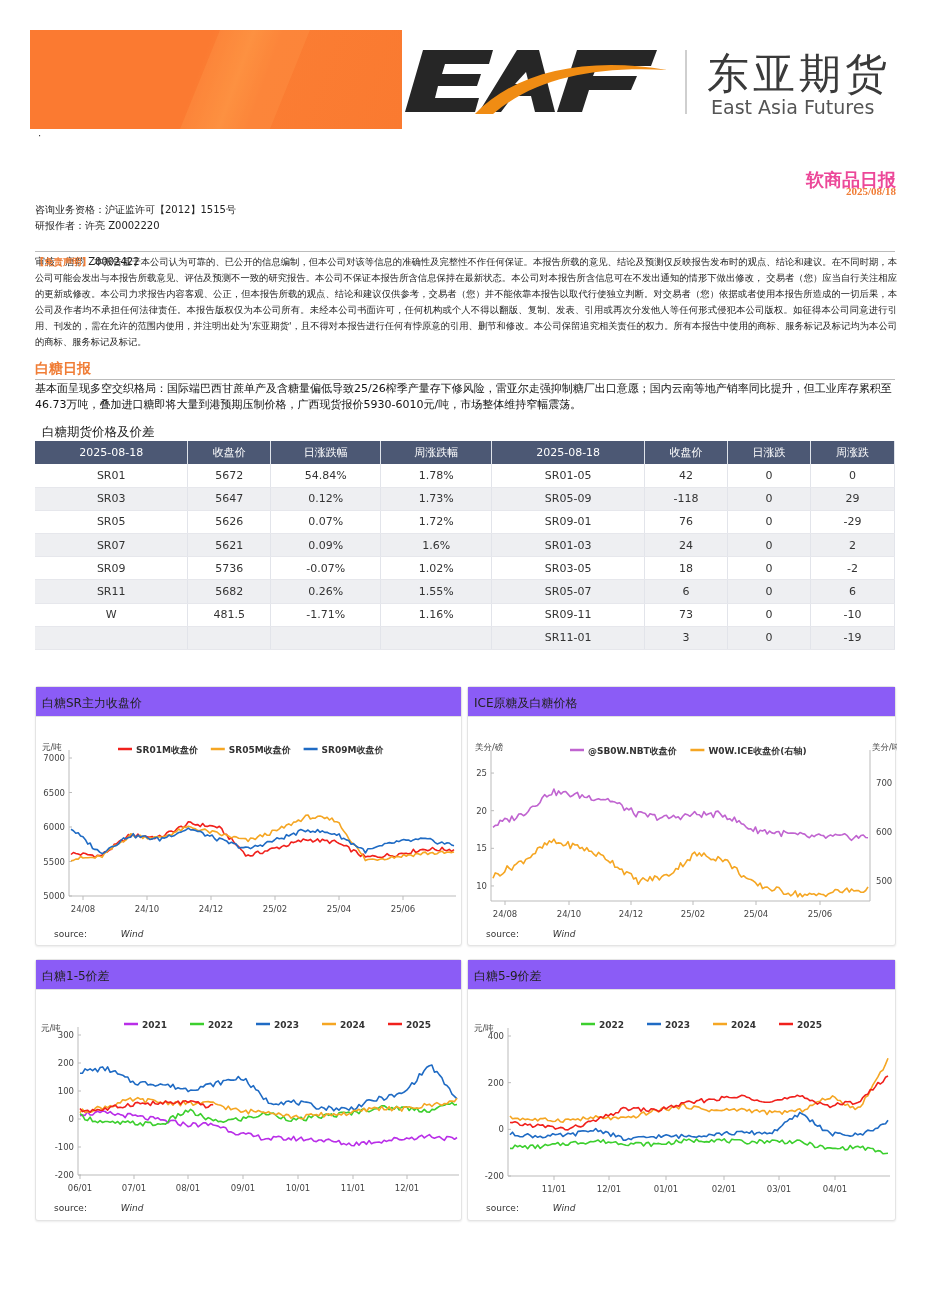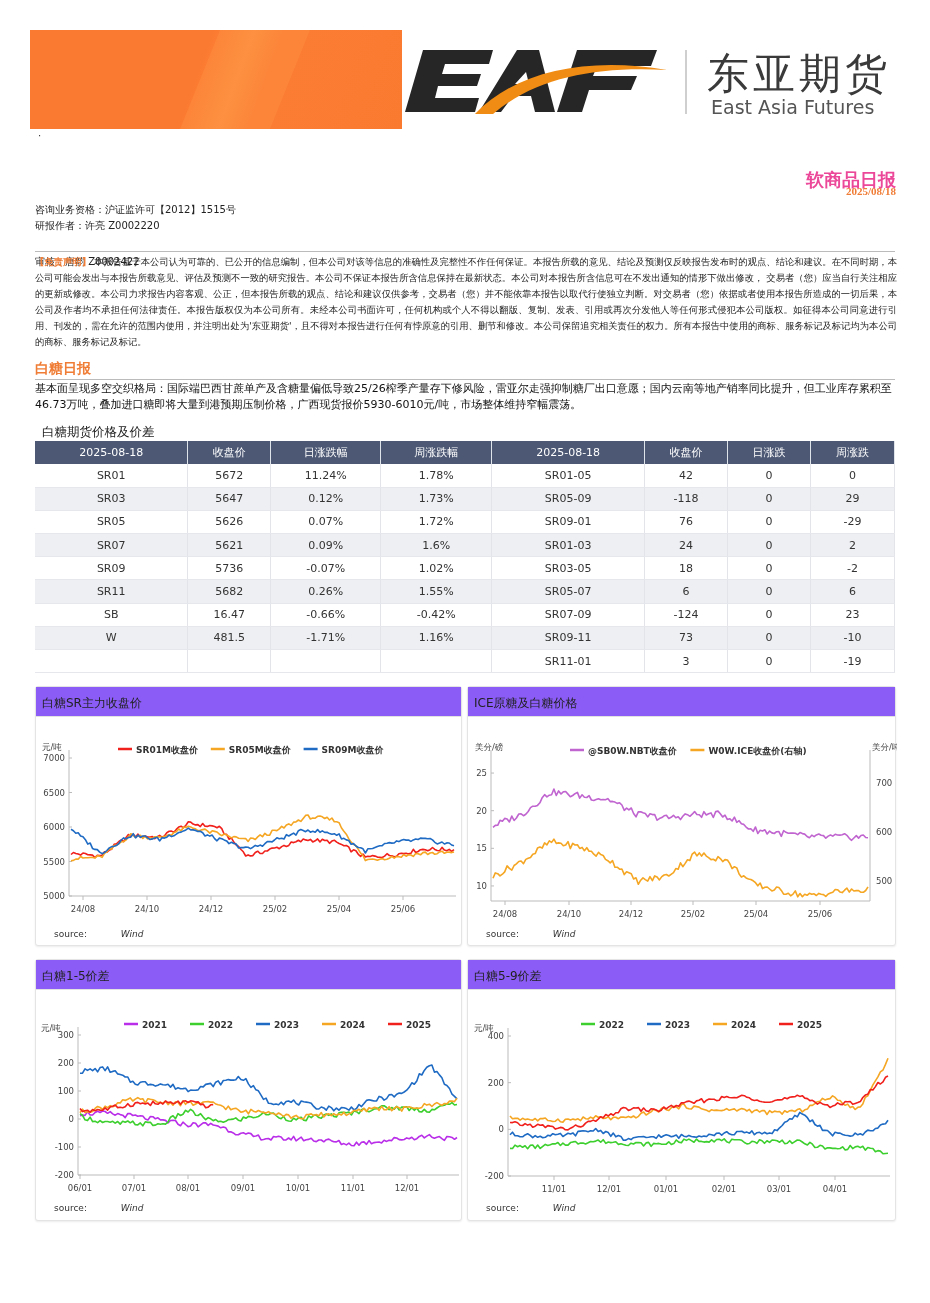--- a/index.html
+++ b/index.html
@@ -108,21 +108,21 @@
         <th>2025-08-18</th>
         <th>收盘价</th>
         <th>日涨跌</th>
         <th>周涨跌</th>
       </tr>
     </thead>
     <tbody id="tbody">
         <tr>
           <td>SR01</td>
           <td>5672</td>
-          <td>11.24%</td>
+          <td>54.84%</td>
           <td>1.78%</td>
           <td>SR01-05</td>
           <td>42</td>
           <td>0</td>
           <td>0</td>
         </tr>
         <tr>
           <td>SR03</td>
           <td>5647</td>
           <td>0.12%</td>
@@ -164,30 +164,20 @@
         </tr>
         <tr>
           <td>SR11</td>
           <td>5682</td>
           <td>0.26%</td>
           <td>1.55%</td>
           <td>SR05-07</td>
           <td>6</td>
           <td>0</td>
           <td>6</td>
-        </tr>
-        <tr>
-          <td>SB</td>
-          <td>16.47</td>
-          <td>-0.66%</td>
-          <td>-0.42%</td>
-          <td>SR07-09</td>
-          <td>-124</td>
-          <td>0</td>
-          <td>23</td>
         </tr>
         <tr>
           <td>W</td>
           <td>481.5</td>
           <td>-1.71%</td>
           <td>1.16%</td>
           <td>SR09-11</td>
           <td>73</td>
           <td>0</td>
           <td>-10</td>

